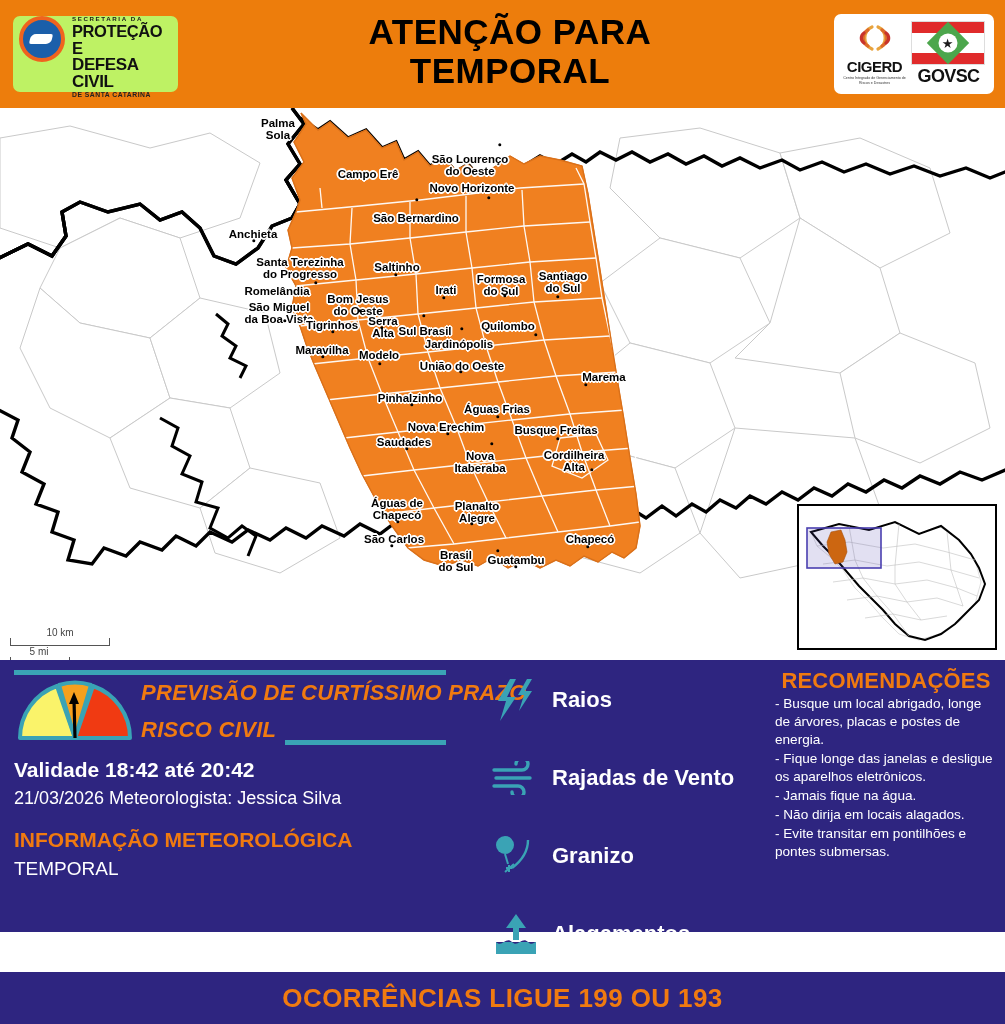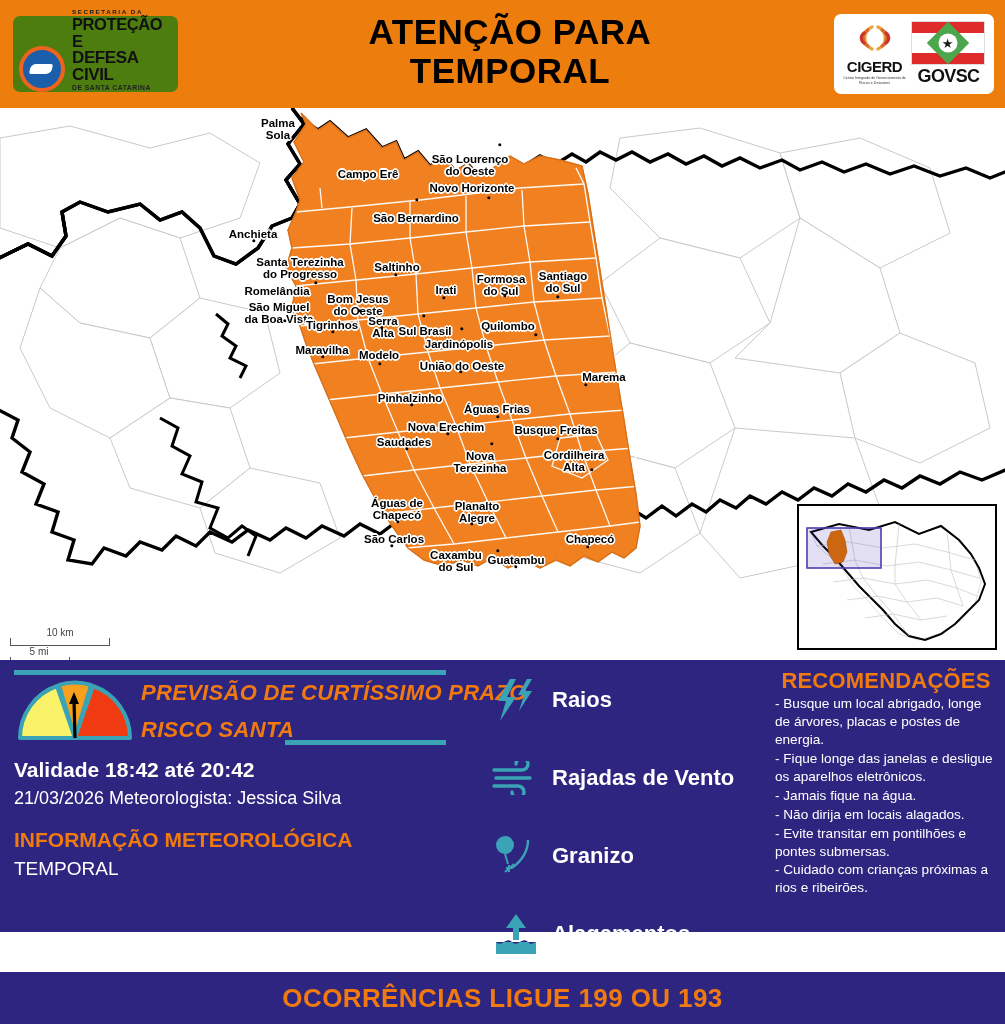--- a/index.html
+++ b/index.html
@@ -2,22 +2,22 @@
 <html><head>
 <meta charset="utf-8">
 <title>Defesa Civil SC - Alerta</title>
 <style>
   html,body{margin:0;padding:0;background:#fff;}
   body{width:1005px;height:1024px;overflow:hidden;font-family:"Liberation Sans",sans-serif;}
   #page{position:relative;width:1005px;height:1024px;background:#fff;}
 
   
   #header{position:absolute;left:0;top:0;width:1005px;height:108px;background:#ED7D0C;}
-  #logo-box{position:absolute;left:13px;top:16px;width:165px;height:76px;background:#4d7c0f;border-radius:7px;
-            display:flex;align-items:flex-end;padding:0 6px;box-sizing:border-box;}
+  #logo-box{position:absolute;left:13px;top:16px;width:165px;height:76px;background:#bef264;border-radius:7px;
+            display:flex;align-items:flex-start;padding:0 6px;box-sizing:border-box;}
   #logo-mark{width:38px;height:38px;border-radius:50%;background:#1B5FAA;border:4px solid #F0631E;
              flex:0 0 auto;position:relative;}
   #logo-mark:after{content:"";position:absolute;left:7px;top:14px;width:22px;height:10px;background:#fff;
                    border-radius:5px 2px 5px 2px;transform:skewX(-12deg);}
   #logo-txt{margin-left:7px;line-height:1;}
   .lg1{font-size:6.2px;letter-spacing:1.6px;color:#1a1a1a;font-weight:bold;}
   .lg2{font-size:16.5px;font-weight:bold;color:#111;letter-spacing:-.4px;margin-top:1px;}
   .lg3{font-size:17px;font-weight:bold;color:#111;letter-spacing:-.4px;}
   .lg4{font-size:6.8px;font-weight:bold;color:#222;letter-spacing:.5px;margin-top:2px;}
 
@@ -290,36 +290,36 @@
         <div class="city-dot" style="left: 412px; top: 297px;"></div>
         <div class="city-label" style="left: 497px; top: 295px;">Águas Frias</div>
         <div class="city-dot" style="left: 498px; top: 309px;"></div>
         <div class="city-label" style="left: 446px; top: 313px;">Nova Erechim</div>
         <div class="city-dot" style="left: 448px; top: 326px;"></div>
         <div class="city-label" style="left: 556px; top: 316px;">Busque Freitas</div>
         <div class="city-dot" style="left: 558px; top: 331px;"></div>
         <div class="city-label" style="left: 404px; top: 328px;">Saudades</div>
         <div class="city-dot" style="left: 407px; top: 341px;"></div>
         <div class="city-label" style="left: 480px; top: 342px;">Nova
-Terezinha</div>
+Itaberaba</div>
         <div class="city-dot" style="left: 492px; top: 336px;"></div>
         <div class="city-label" style="left: 574px; top: 341px;">Cordilheira
 Alta</div>
         <div class="city-dot" style="left: 592px; top: 362px;"></div>
         <div class="city-label" style="left: 397px; top: 389px;">Águas de
 Chapecó</div>
         <div class="city-dot" style="left: 398px; top: 414px;"></div>
         <div class="city-label" style="left: 477px; top: 392px;">Planalto
 Alegre</div>
         <div class="city-dot" style="left: 472px; top: 416px;"></div>
         <div class="city-label" style="left: 394px; top: 425px;">São Carlos</div>
         <div class="city-dot" style="left: 392px; top: 438px;"></div>
         <div class="city-label" style="left: 590px; top: 425px;">Chapecó</div>
         <div class="city-dot" style="left: 588px; top: 439px;"></div>
-        <div class="city-label" style="left: 456px; top: 441px;">Caxambu
+        <div class="city-label" style="left: 456px; top: 441px;">Brasil
 do Sul</div>
         <div class="city-dot" style="left: 498px; top: 443px;"></div>
         <div class="city-label" style="left: 516px; top: 446px;">Guatambu</div>
         <div class="city-dot" style="left: 516px; top: 459px;"></div>
       </div>
 
     <div id="scale">
       <div class="t">10 km</div>
       <div class="bar"></div>
       <div class="t" style="width:58%">5 mi</div>
@@ -365,21 +365,21 @@
       <svg width="122" height="64" viewBox="0 0 122 64">
         <path d="M6 60 A55 55 0 0 1 43 8 L61 60 Z" fill="#FAF36A" stroke="#3AA3B5" stroke-width="4" stroke-linejoin="round"></path>
         <path d="M45 7 A55 55 0 0 1 77 7 L61 60 Z" fill="#F6A01E" stroke="#3AA3B5" stroke-width="4" stroke-linejoin="round"></path>
         <path d="M79 8 A55 55 0 0 1 116 60 L61 60 Z" fill="#F03A12" stroke="#3AA3B5" stroke-width="4" stroke-linejoin="round"></path>
         <path d="M61 60 L60 22" stroke="#000" stroke-width="3.2"></path>
         <path d="M60 14 L55 26 L65 26 Z" fill="#000"></path>
       </svg>
     </div>
 
     <div id="prev-txt">PREVISÃO DE CURTÍSSIMO PRAZO</div>
-    <div id="risk-txt">RISCO SANTA</div>
+    <div id="risk-txt">RISCO CIVIL</div>
     <div class="hr-teal" style="left:285px;top:80px;width:161px;"></div>
 
     <div id="valid">Validade 18:42 até 20:42</div>
     <div id="meteo-line">21/03/2026 Meteorologista: Jessica Silva</div>
     <div id="info-head">INFORMAÇÃO METEOROLÓGICA</div>
     <div id="info-body">TEMPORAL</div>
 
     <div id="hazards">
 
       <div class="hz" style="top:0">
@@ -428,21 +428,20 @@
     </div>
 
     <div id="rec">
       <div id="rec-title">RECOMENDAÇÕES</div>
       <div id="rec-list">
           <div class="rec-item">- Busque um local abrigado, longe de árvores, placas e postes de energia.</div>
           <div class="rec-item">- Fique longe das janelas e desligue os aparelhos eletrônicos.</div>
           <div class="rec-item">- Jamais fique na água.</div>
           <div class="rec-item">- Não dirija em locais alagados.</div>
           <div class="rec-item">- Evite transitar em pontilhões e pontes submersas.</div>
-          <div class="rec-item">- Cuidado com crianças próximas a rios e ribeirões.</div>
         </div>
     </div>
   </div>
 
   <div id="foot-gap"></div>
   <div id="footer">
     <span>OCORRÊNCIAS LIGUE 199 OU 193</span>
   </div>
 </div>
 

